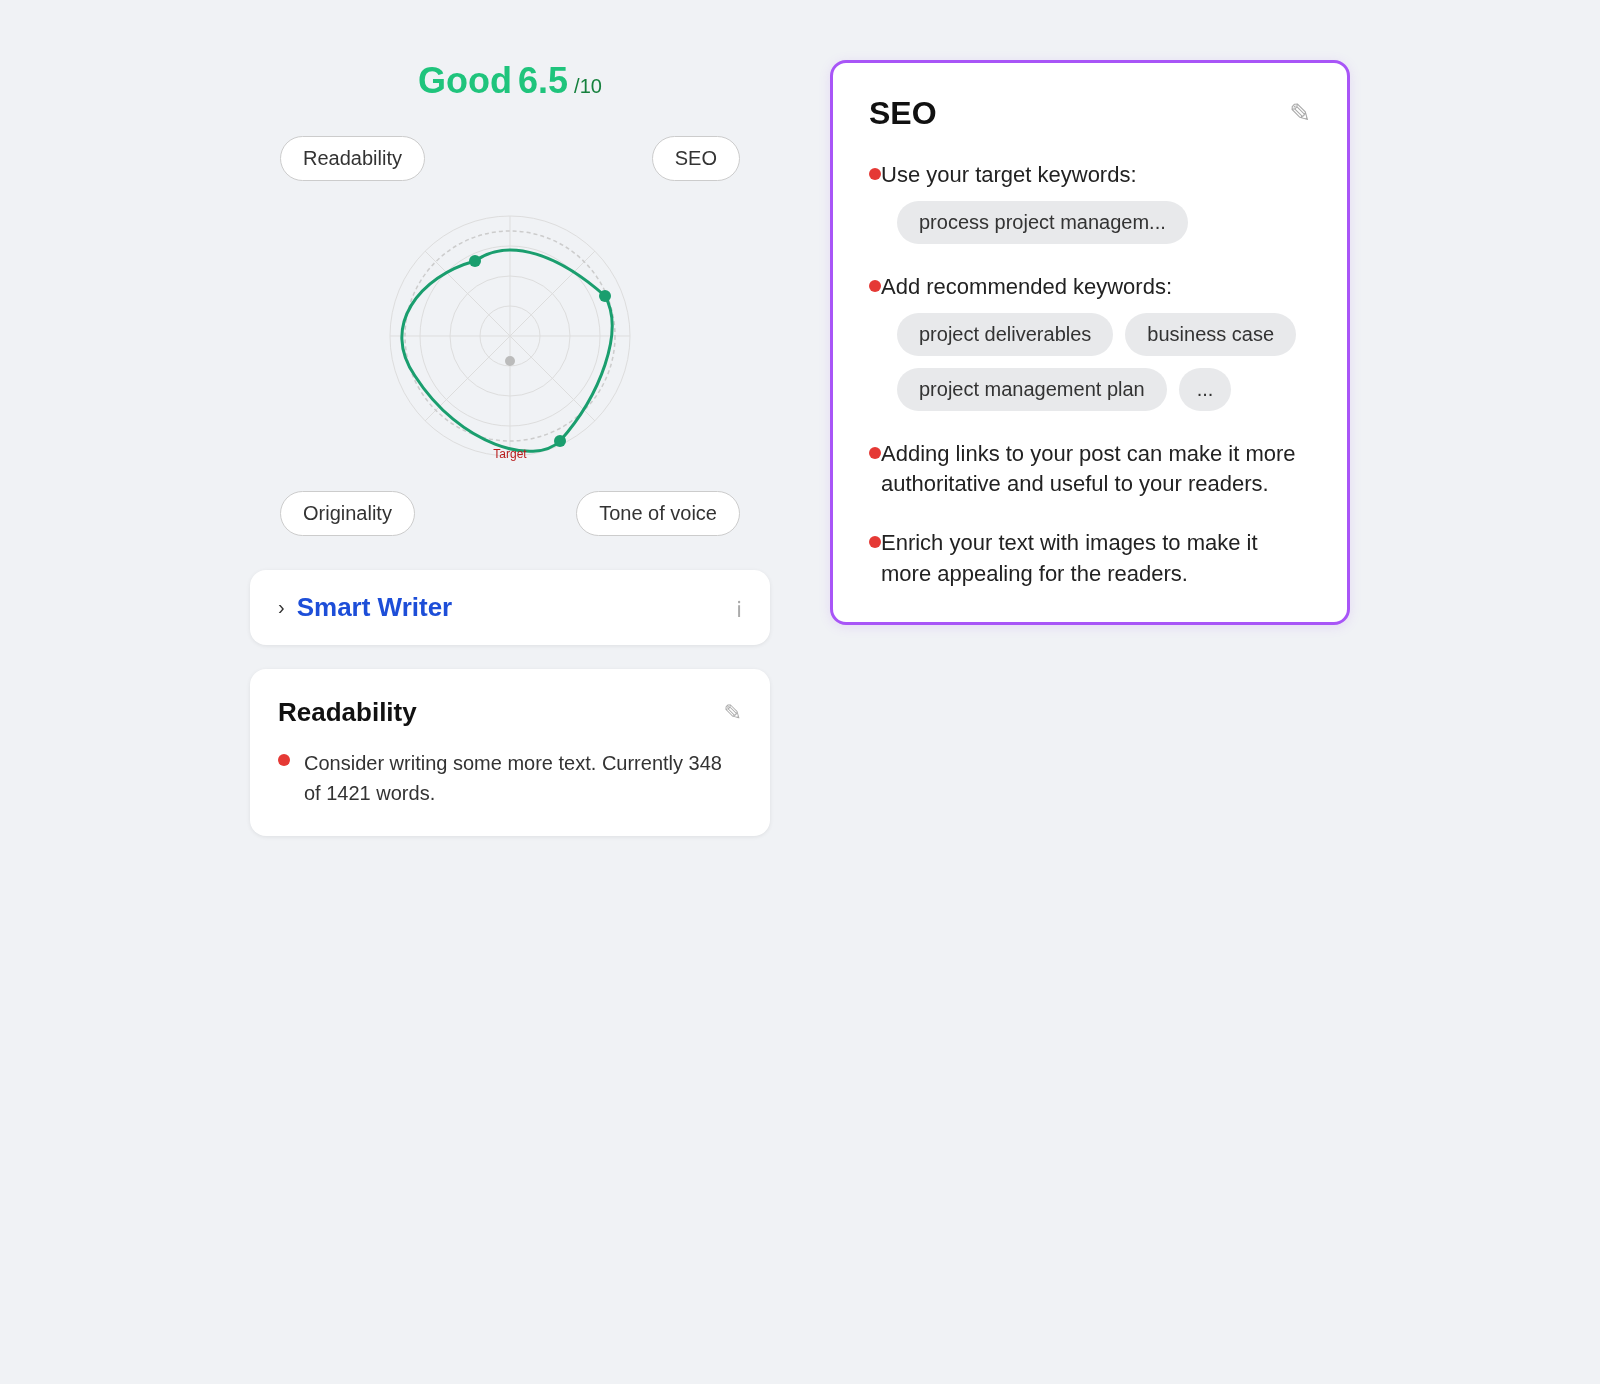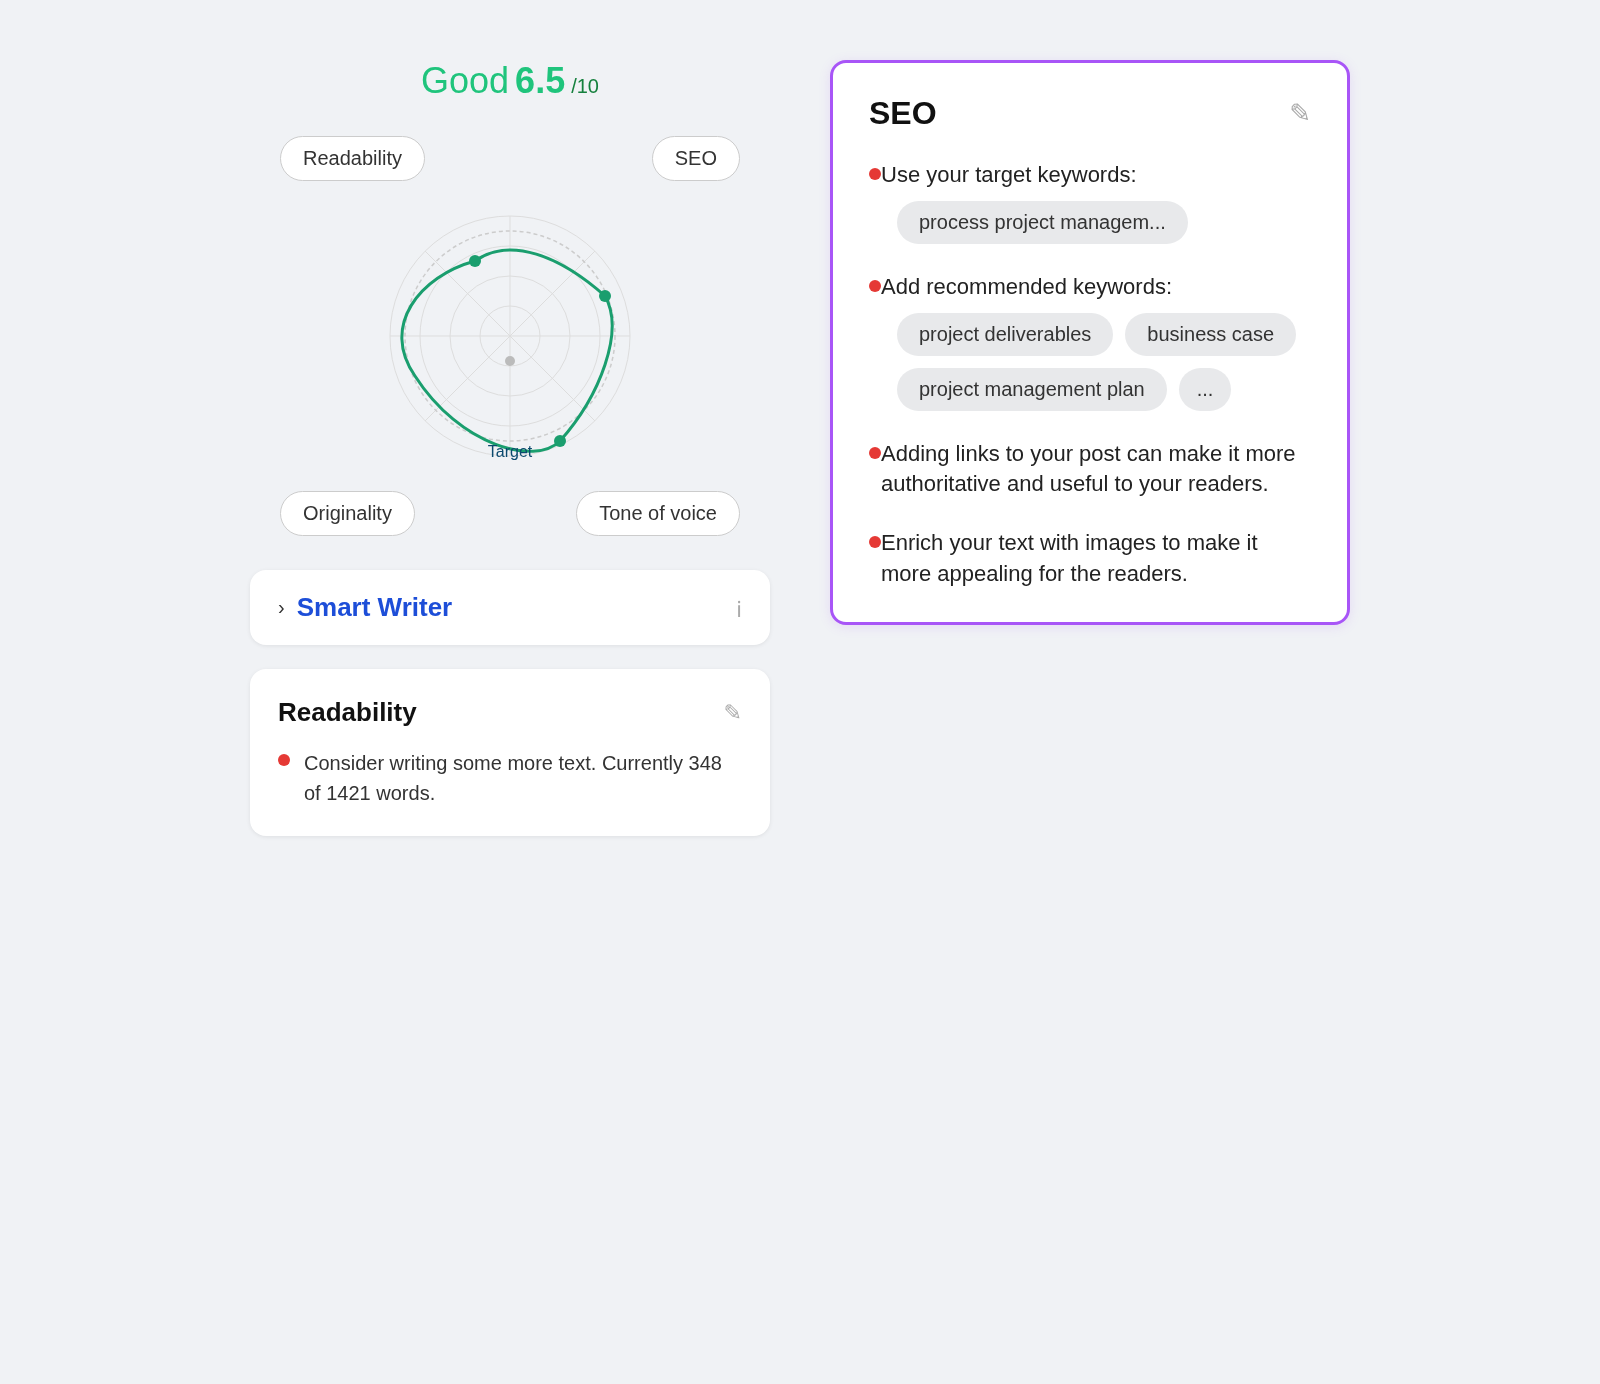--- a/index.html
+++ b/index.html
@@ -26,21 +26,21 @@
 
     .score-row {
       display: flex;
       align-items: baseline;
       gap: 6px;
       font-size: 36px;
       font-weight: 500;
     }
     .score-good {
       color: #1fc47c;
-      font-weight: 400;
+      font-weight: 700;
     }
     .score-value {
       color: #1fc47c;
       font-weight: 800;
     }
     .score-max {
       color: #15803d;
       font-size: 20px;
     }
 
@@ -72,22 +72,22 @@
       width: 300px;
       height: 300px;
       position: relative;
     }
 
     .target-label {
       position: absolute;
       bottom: 85px;
       left: 50%;
       transform: translateX(-50%);
-      font-size: 16px;
-      color: #0c4a6e;
+      font-size: 12px;
+      color: #b91c1c;
     }
 
     .smart-writer-card {
       background: white;
       border-radius: 16px;
       width: 100%;
       padding: 22px 28px;
       display: flex;
       align-items: center;
       justify-content: space-between;

